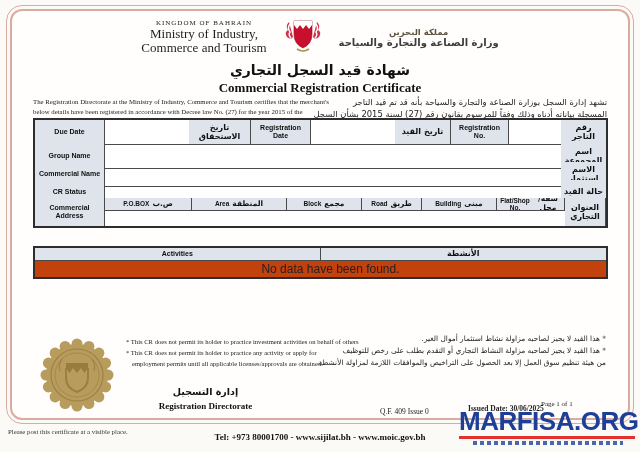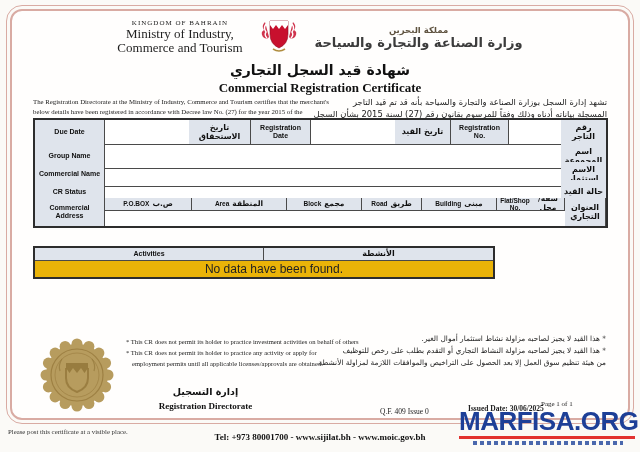--- a/index.html
+++ b/index.html
@@ -12,21 +12,21 @@
 
   .ar { font-family:"DejaVu Sans", sans-serif; }
 
   
   .header { position:absolute; top:16px; left:0; right:0; display:flex; justify-content:center; align-items:center; gap:16px; }
   .hdr-en { text-align:center; font-family:"Liberation Serif", serif; }
   .hdr-en .kingdom { font-size:7px; letter-spacing:1px; color:#222; }
   .hdr-en .ministry { font-size:13px; line-height:1.08; color:#1f1f1f; }
   .hdr-ar-block { text-align:center; }
   .hdr-ar-block .kingdom-ar { font-size:8.5px; color:#5f5340; font-weight:bold; }
-  .hdr-ar-block .ministry-ar { font-size:13px; font-weight:bold; color:#3c3c3c; }
+  .hdr-ar-block .ministry-ar { font-size:10px; font-weight:bold; color:#3c3c3c; }
 
   .title-ar { position:absolute; top:62px; left:0; right:0; text-align:center; font-size:14px; font-weight:bold; color:#111; }
   .title-en { position:absolute; top:80px; left:0; right:0; text-align:center; font-size:13px; font-weight:bold; font-family:"Liberation Serif", serif; color:#111; }
 
   
   .intro-en { position:absolute; left:33px; top:97px; width:300px; font-size:6.8px; line-height:1.4; font-family:"Liberation Serif", serif; color:#222; }
   .intro-ar { position:absolute; right:33px; top:96px; width:300px; font-size:8.4px; line-height:1.45; direction:rtl; text-align:right; color:#222; }
 
   
   .table { position:absolute; left:33px; top:118px; width:575px; border:2px solid #2d2d2d; background:#fff; }
@@ -42,21 +42,21 @@
   .val { font-size:8px;margin-top:24px; }
   .val.strong { font-weight:600; font-size:8.5px; }
   .val.small { font-size:7px; color:#333; }
   .val.a { font-size:8px; direction:rtl; }
   .addr-hd { gap:3px; }
   .addr-hd .en { font-size:6.5px; font-weight:bold; }
   .addr-hd .arl { font-size:7.5px; font-weight:bold; }
   .span2 { grid-row:span 2; }
 
   
-  .acts { position:absolute; left:33px; top:246px; width:462px; border:2px solid #2d2d2d; background:#eab308; }
+  .acts { position:absolute; left:33px; top:246px; width:575px; border:2px solid #2d2d2d; background:#c2410c; }
   .acts .head { display:grid; grid-template-columns:1fr 1fr; height:13px; }
   .acts .head .cell { border-bottom:1px solid #4a4a4a; }
   .acts .body { height:16px; display:flex; align-items:center; justify-content:center; font-size:12px; color:#222;margin-left:20px; }
 
   
   .notes-en { position:absolute; left:126px; top:336px; width:272px; font-size:6.6px; line-height:1.7; font-family:"Liberation Serif", serif; color:#222; }
   .notes-ar { position:absolute; right:34px; top:333px; width:292px; font-size:7.4px; line-height:1.6; direction:rtl; text-align:right; color:#222; }
 
   
   .seal { position:absolute; left:36px; top:332px; }

